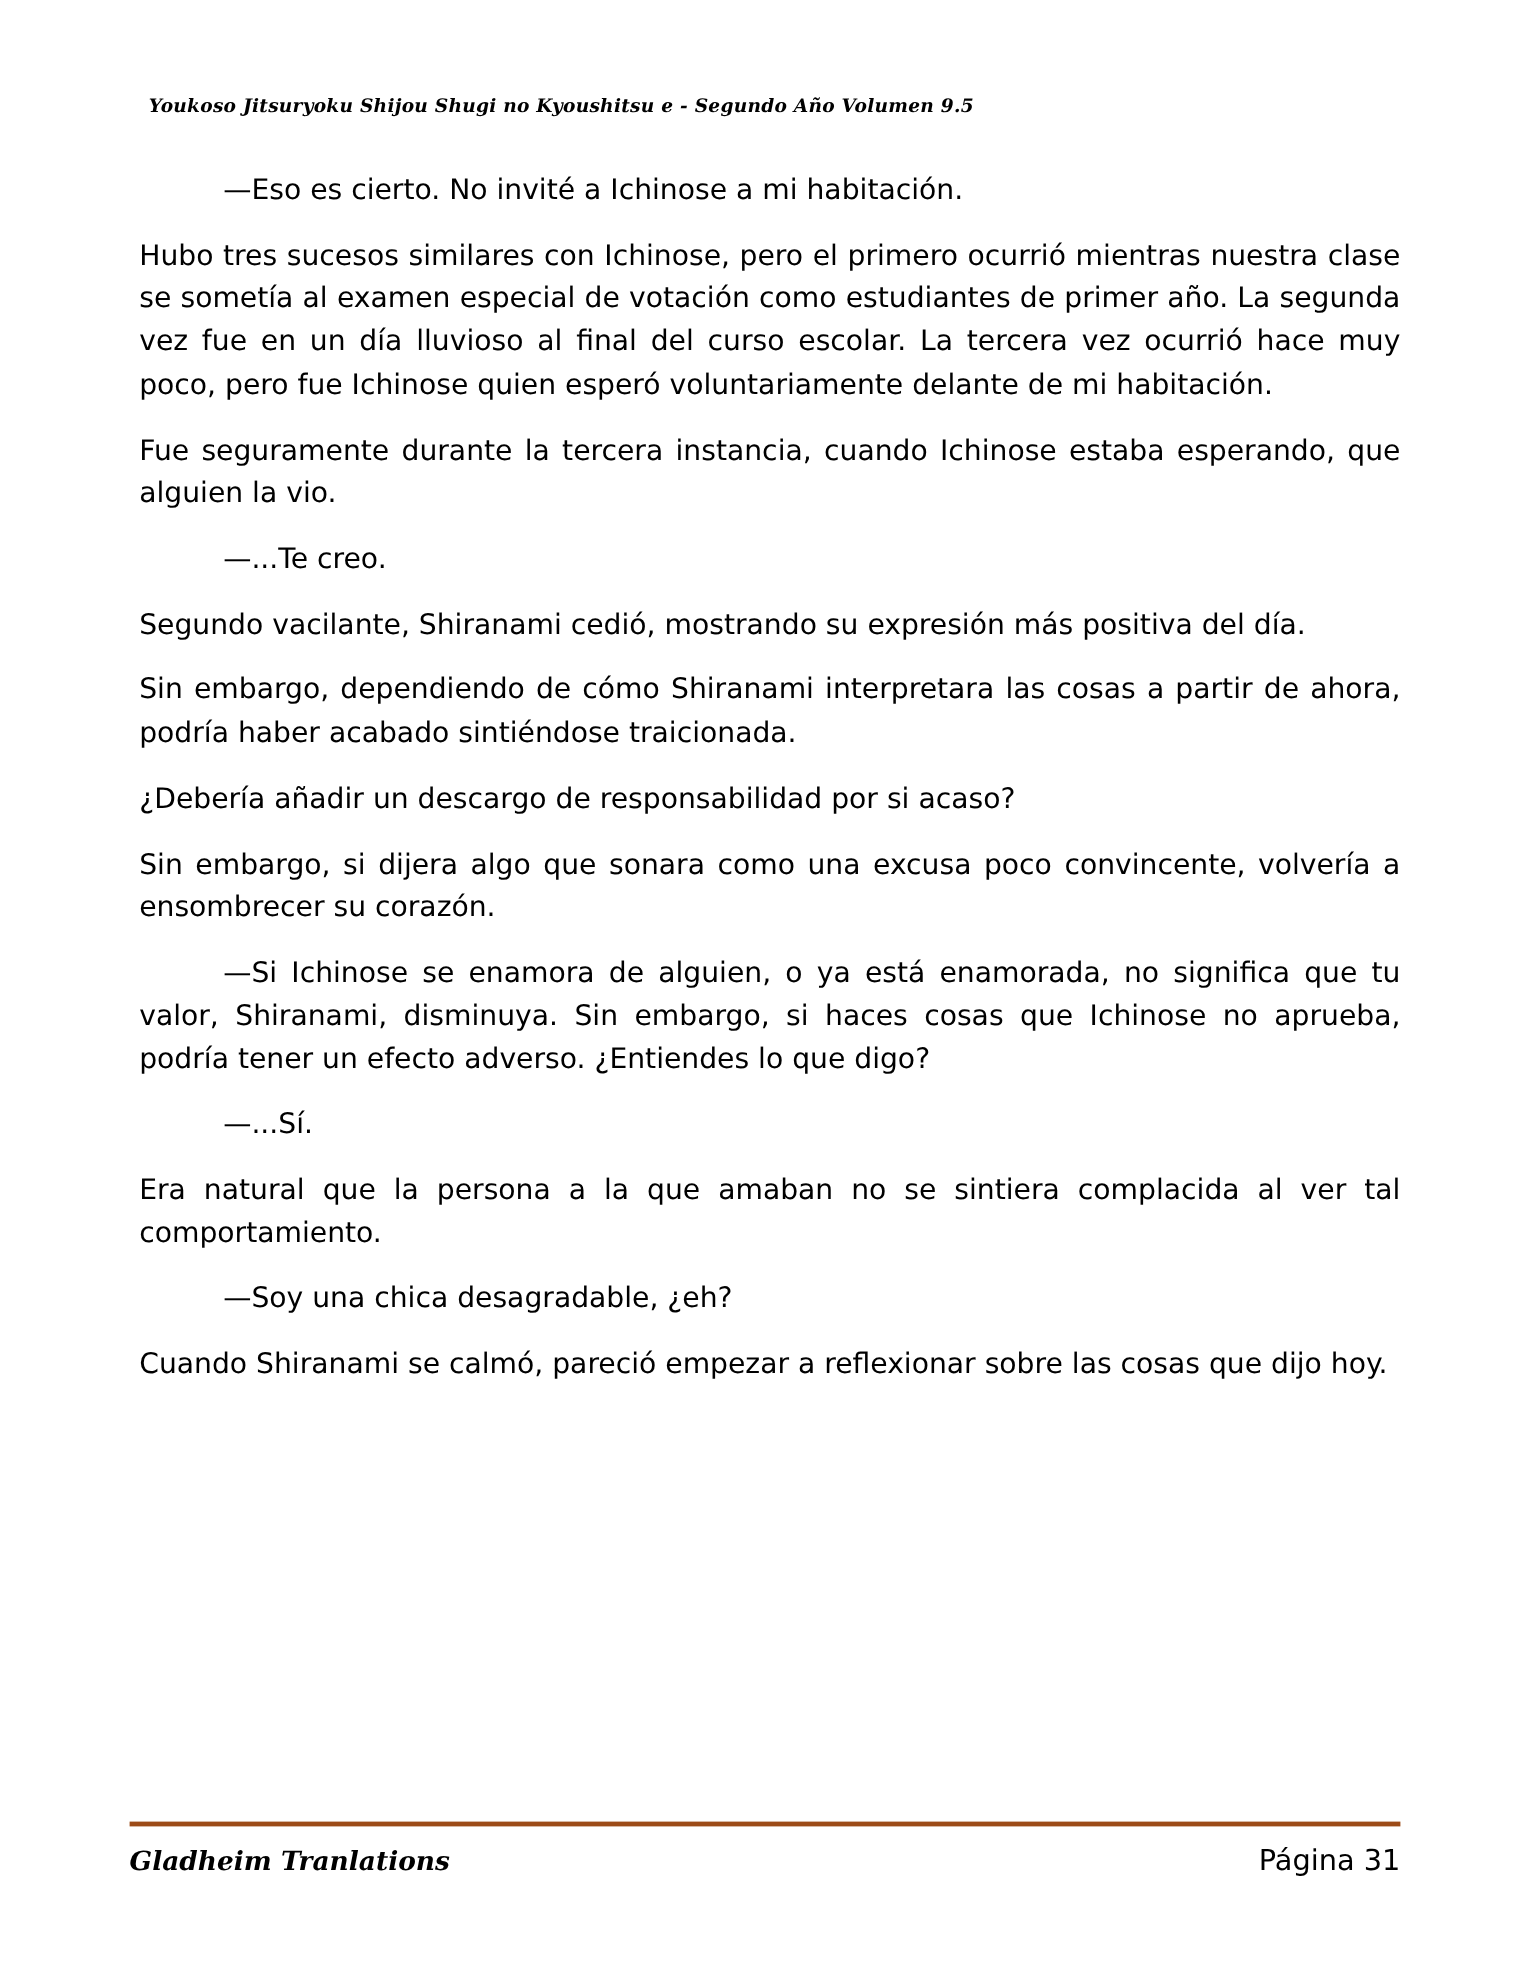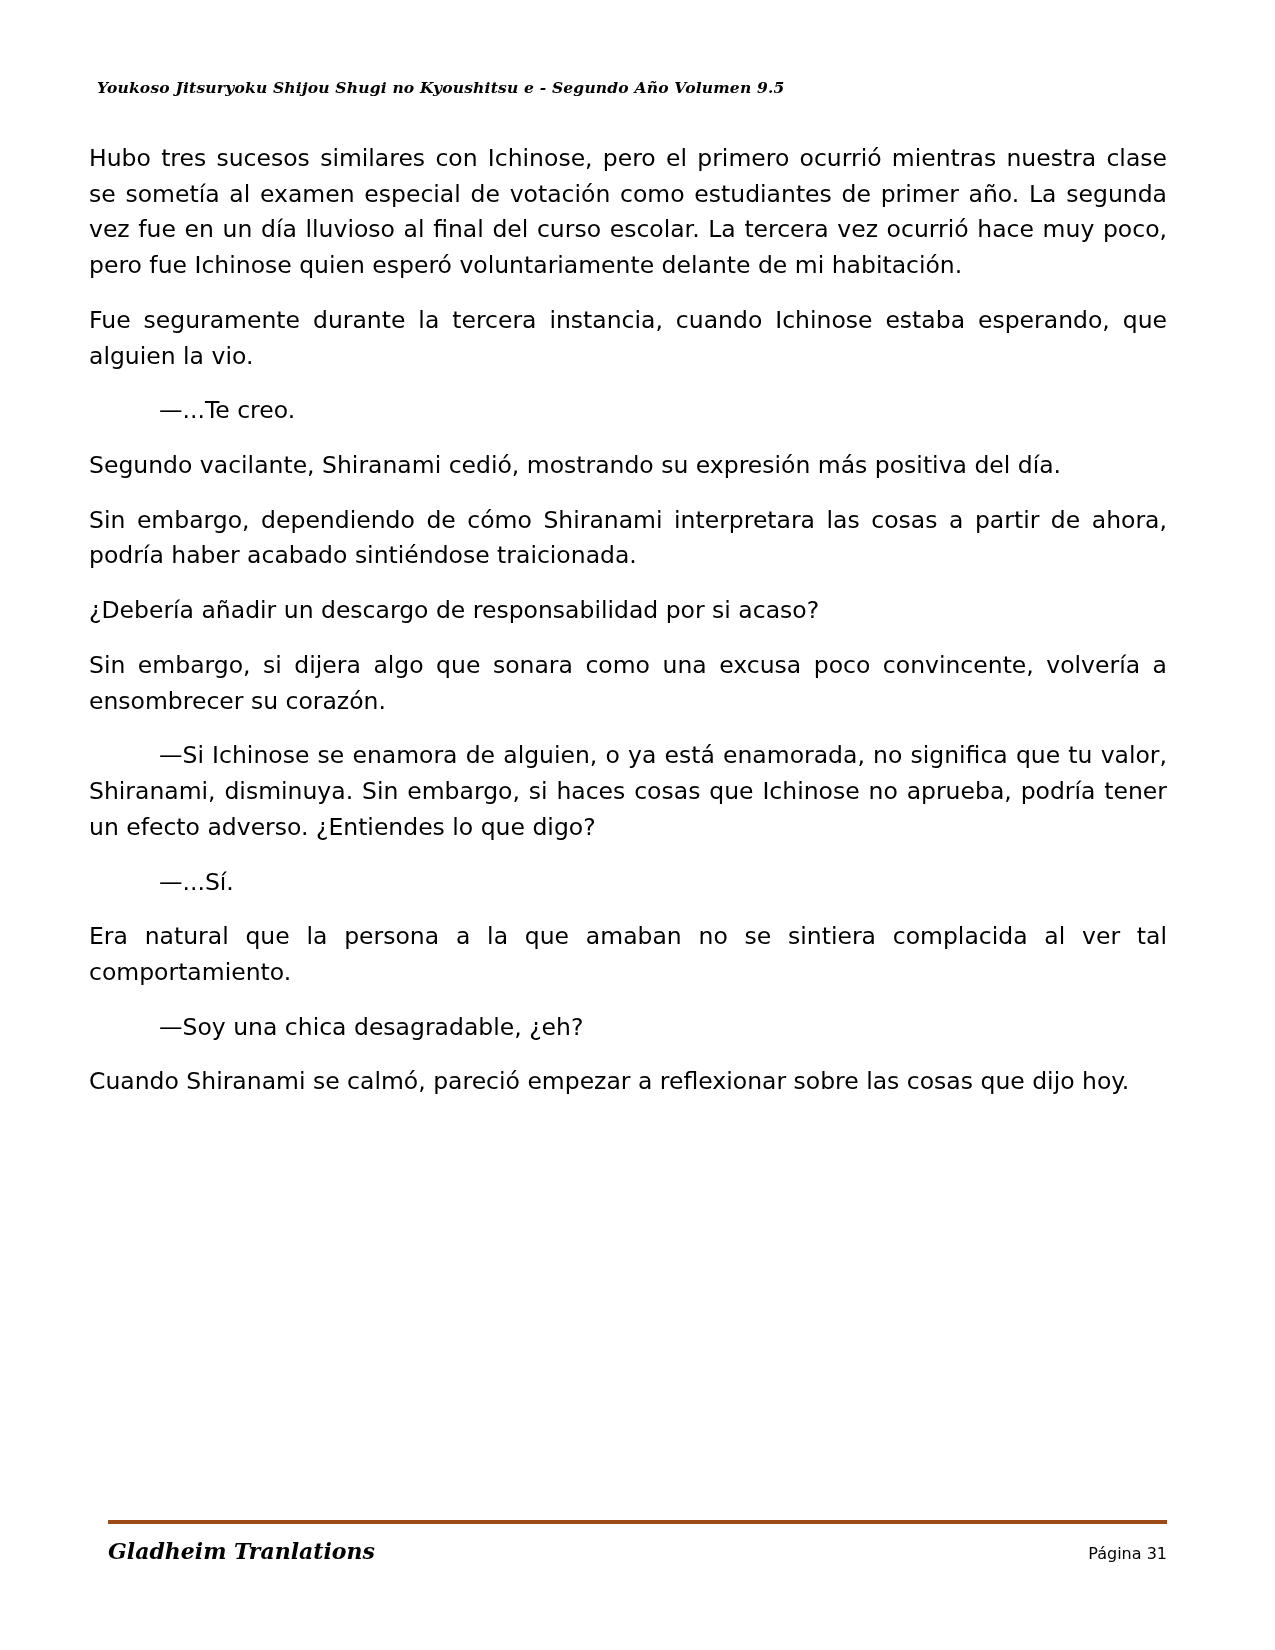--- a/index.html
+++ b/index.html
@@ -14,21 +14,21 @@
     color: #000000;
     position: relative;
     overflow: hidden;
   }
   .page {
     position: absolute;
     left: 0; top: 0;
     width: 1275px;
     height: 1650px;
     box-sizing: border-box;
-    padding: 78px 108px 0 89px;
+    padding: 78px 108px 0 116px;
   }
   .header {
     font-family: "DejaVu Serif", serif;
     font-style: italic;
     font-weight: bold;
     font-size: 15.5px;
     letter-spacing: 0.2px;
     color: #000;
     margin: 0 0 0 8px;
     white-space: nowrap;
@@ -68,32 +68,33 @@
     align-items: baseline;
     justify-content: space-between;
   }
   .footer-left {
     font-family: "DejaVu Serif", serif;
     font-style: italic;
     font-weight: bold;
     font-size: 22px;
   }
   .footer-right {
-    font-size: 16px;
+    font-size: 24px;
     font-family: "DejaVu Sans", sans-serif;
   }
 </style>
 </head>
 <body>
 
 <div class="page">
 
   <div class="header">Youkoso Jitsuryoku Shijou Shugi no Kyoushitsu e - Segundo Año Volumen 9.5</div>
 
   <div class="content">
+    <p class="para dialog">—Eso es cierto. No invité a Ichinose a mi habitación.</p>
     <p class="para">Hubo tres sucesos similares con Ichinose, pero el primero ocurrió mientras nuestra clase se sometía al examen especial de votación como estudiantes de primer año. La segunda vez fue en un día lluvioso al final del curso escolar. La tercera vez ocurrió hace muy poco, pero fue Ichinose quien esperó voluntariamente delante de mi habitación.</p>
     <p class="para">Fue seguramente durante la tercera instancia, cuando Ichinose estaba esperando, que alguien la vio.</p>
     <p class="para dialog">—...Te creo.</p>
     <p class="para">Segundo vacilante, Shiranami cedió, mostrando su expresión más positiva del día.</p>
     <p class="para">Sin embargo, dependiendo de cómo Shiranami interpretara las cosas a partir de ahora, podría haber acabado sintiéndose traicionada.</p>
     <p class="para">¿Debería añadir un descargo de responsabilidad por si acaso?</p>
     <p class="para">Sin embargo, si dijera algo que sonara como una excusa poco convincente, volvería a ensombrecer su corazón.</p>
     <p class="para dialog" style="text-align: justify;">—Si Ichinose se enamora de alguien, o ya está enamorada, no significa que tu valor, Shiranami, disminuya. Sin embargo, si haces cosas que Ichinose no aprueba, podría tener un efecto adverso. ¿Entiendes lo que digo?</p>
     <p class="para dialog">—...Sí.</p>
     <p class="para">Era natural que la persona a la que amaban no se sintiera complacida al ver tal comportamiento.</p>

